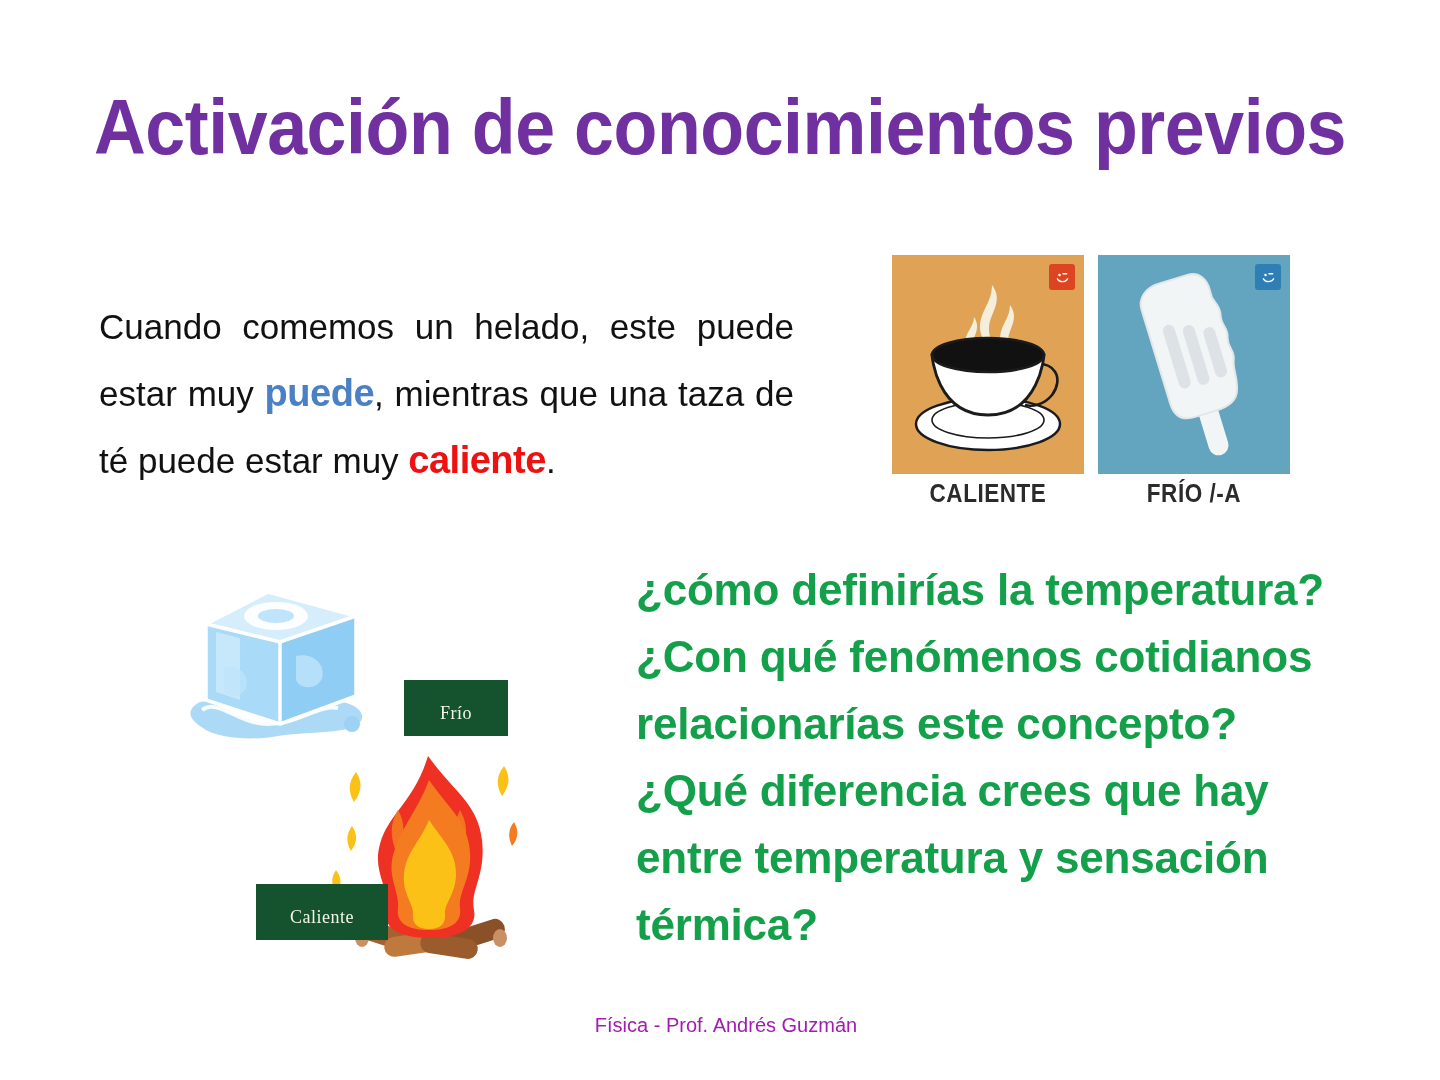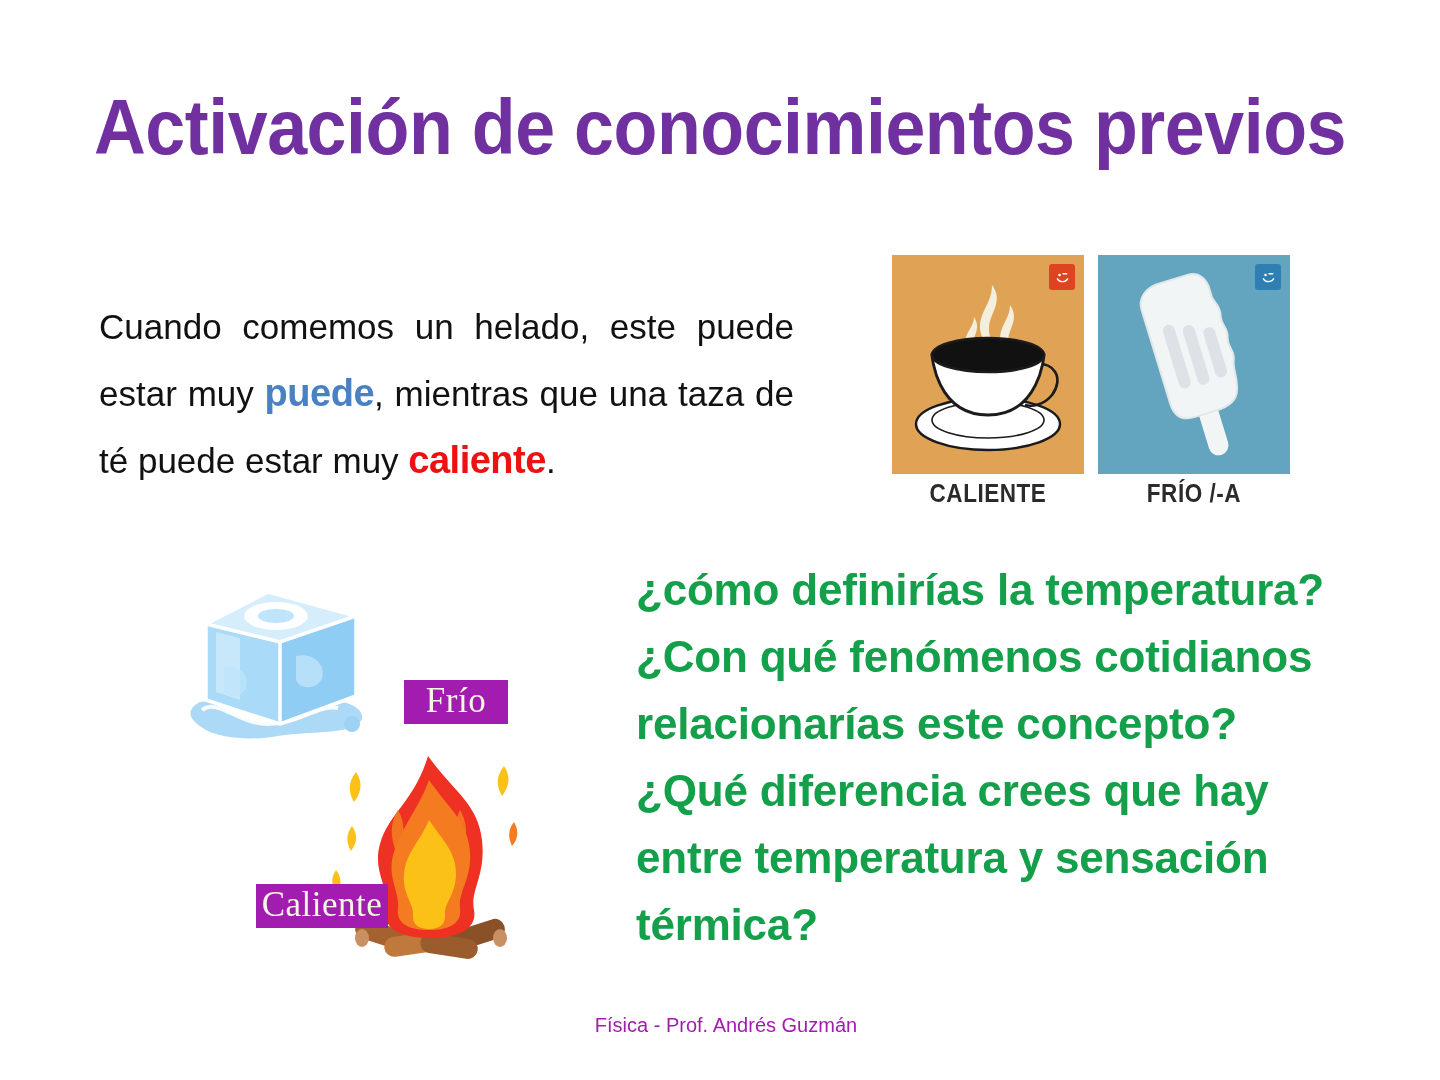--- a/index.html
+++ b/index.html
@@ -132,27 +132,27 @@
     position: absolute;
     left: 148px;
     top: 176px;
     width: 205px;
     height: 225px;
   }
   .ice-art svg, .fire-art svg { display: block; width: 100%; height: 100%; }
 
   .tag-box {
     position: absolute;
-    background: #a21caf;
+    background: #14532d;
     color: #F2F7E4;
     font-family: "Liberation Serif", serif;
-    font-size: 35px;
+    font-size: 18px;
     line-height: 36px;
     text-align: center;
-    padding: 3px 0 5px;
+    padding: 15px 0 5px;
     letter-spacing: 0.5px;
   }
   .tag-cold {
     left: 224px;
     top: 108px;
     width: 104px;
   }
   .tag-hot {
     left: 76px;
     top: 312px;

